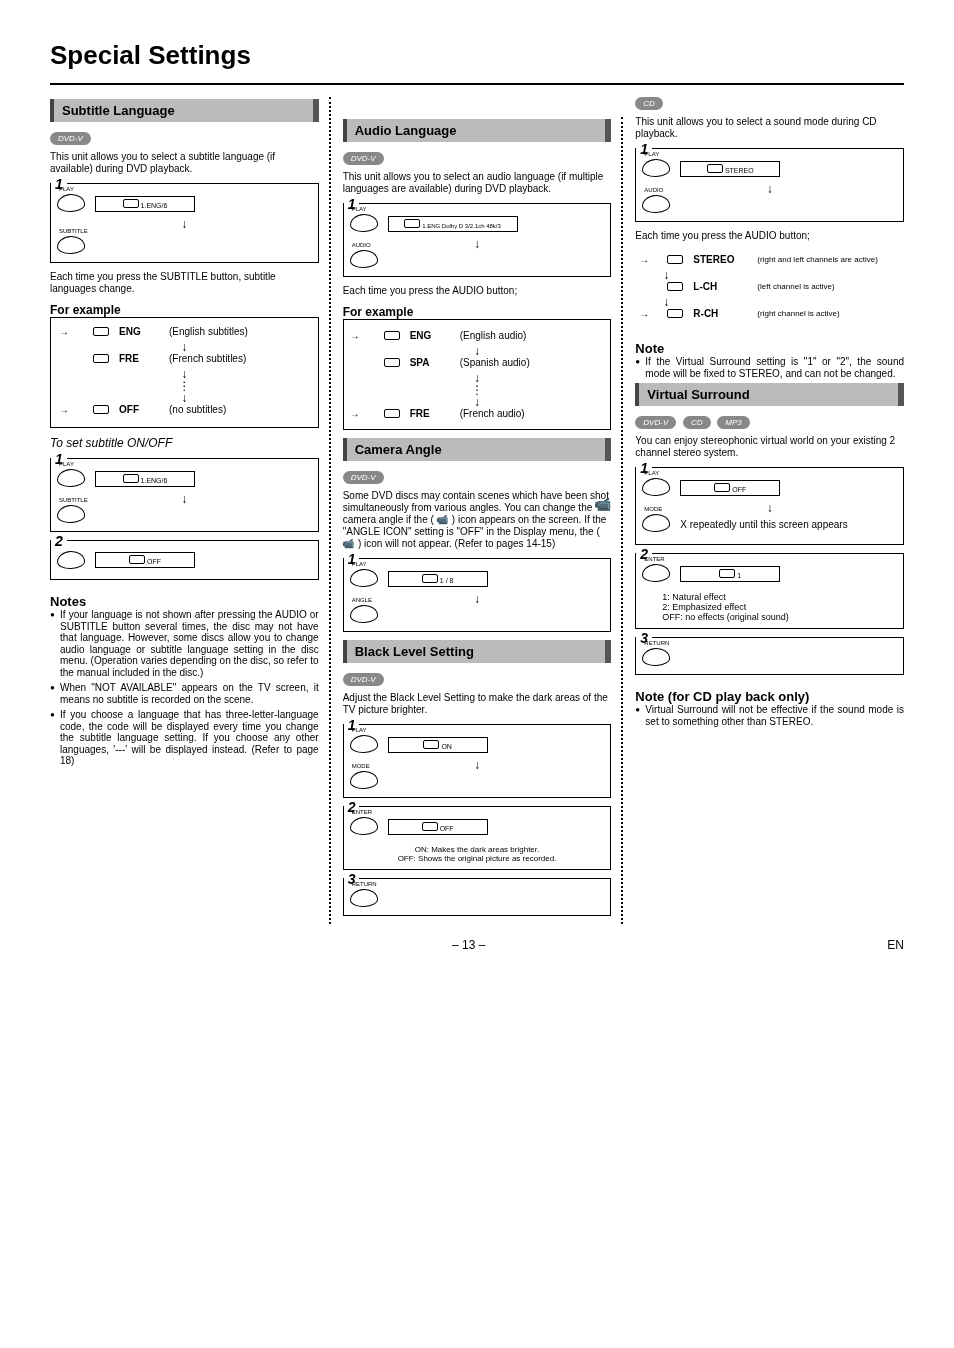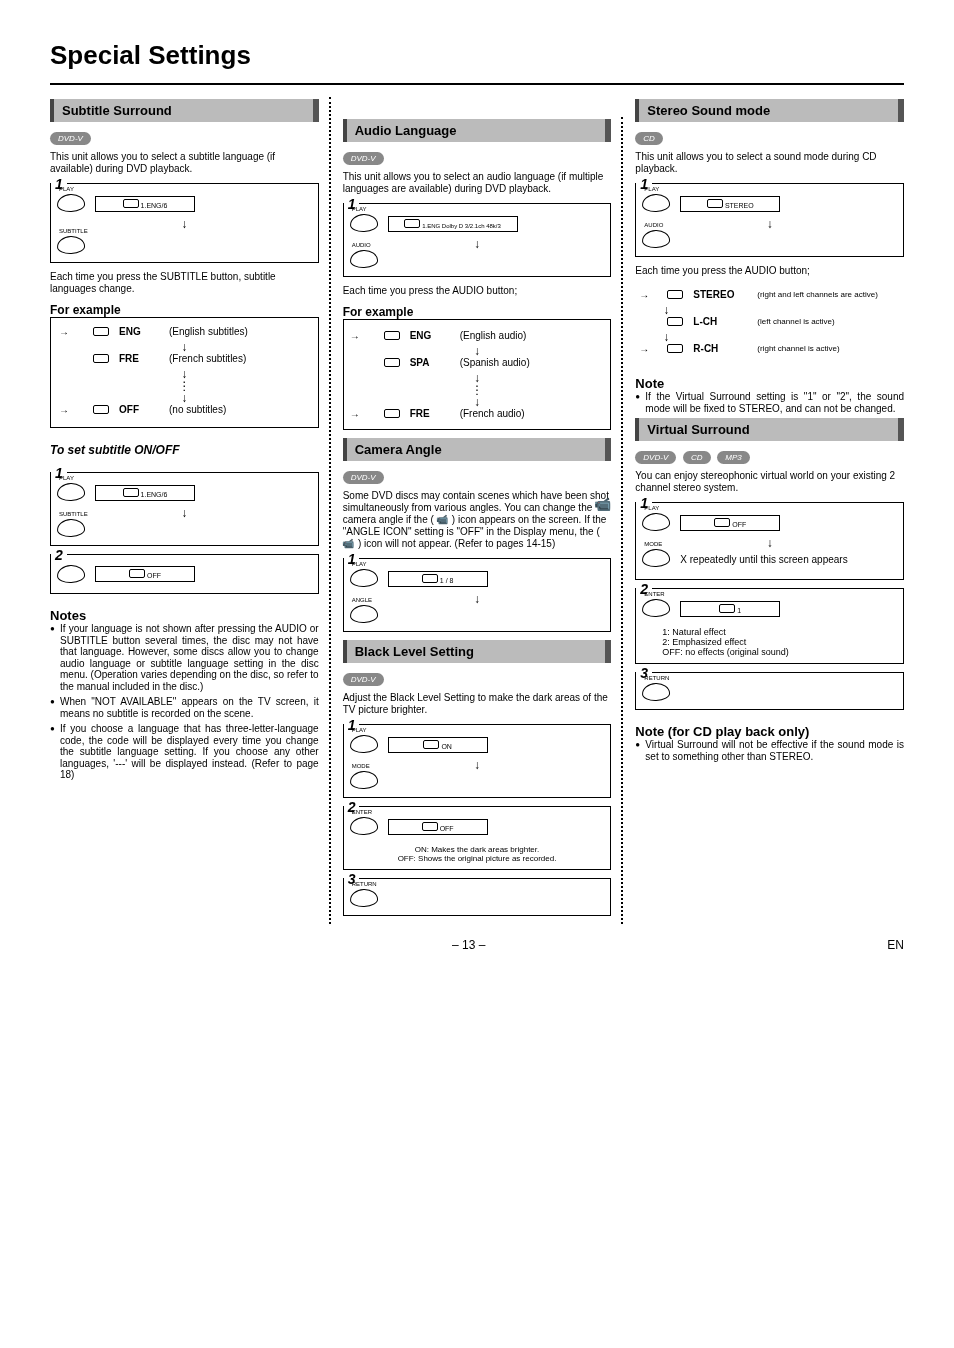--- a/index.html
+++ b/index.html
@@ -15,35 +15,35 @@
   .bold { font-weight: bold; }
   .stepbox { border: 1px solid #000; padding: 10px 6px 6px 6px; margin-bottom: 8px; position: relative; }
   .stepnum { position: absolute; left: 0; top: -8px; background: #fff; font-style: italic; font-weight: bold; font-size: 14px; padding: 0 4px; }
   .screen { display: inline-block; border: 1px solid #000; background: #fff; font-size: 7px; padding: 2px 6px; min-width: 100px; text-align: center; }
   .iconbtn { display: inline-block; width: 28px; height: 18px; border: 1px solid #000; border-radius: 50% 50% 50% 50% / 60% 60% 40% 40%; transform: rotate(-2deg); position: relative; }
   .smlbl { font-size: 6px; position: absolute; }
   .row { display:flex; align-items:center; gap:10px; margin-bottom:4px;}
   .tinyicon{display:inline-block; width:16px; height:9px; border:1px solid #000; border-radius:2px;}
   .arrowdown{font-size:12px;text-align:center;line-height:1;}
   .pgfoot{display:flex;justify-content:space-between;font-size:12px;margin-top:14px;}
-  .subhead{font-weight:bold;font-size:12px;font-style:italic;margin:15px 0;}
+  .subhead{font-weight:normal;font-size:12px;font-style:italic;margin:8px 0;}
   .notes{font-weight:bold;font-size:13px;margin-top:14px;}
   ul.bul{list-style:none;padding-left:0;}
   ul.bul li{position:relative;padding-left:10px;text-align:justify;margin-bottom:4px;line-height:1.15;}
   ul.bul li::before{content:"●";position:absolute;left:0;font-size:8px;top:1px;}
 </style>
 </head>
 <body>
 
 <div class="title">Special Settings</div>
 
 <div class="cols">
 
 <div class="col dotsep">
-  <div class="sechead">Subtitle Surround</div>
+  <div class="sechead">Subtitle Language</div>
   <span class="badge">DVD-V</span>
   <div class="para">This unit allows you to select a subtitle language (if available) during DVD playback.</div>
 
   <div class="stepbox">
     <span class="stepnum">1</span>
     <div class="row">
       <span style="position:relative;">
         <span class="smlbl" style="top:-8px;left:2px;">PLAY</span>
         <span class="iconbtn"></span>
       </span>
@@ -224,21 +224,20 @@
   <div class="stepbox">
     <span class="stepnum">3</span>
     <div style="position:relative;">
       <span class="smlbl" style="top:-8px;left:2px;">RETURN</span>
       <span class="iconbtn"></span>
     </div>
   </div>
 </div>
 
 <div class="col">
-  <div class="sechead">Stereo Sound mode</div>
   <span class="badge">CD</span>
   <div class="para">This unit allows you to select a sound mode during CD playback.</div>
 
   <div class="stepbox">
     <span class="stepnum">1</span>
     <div class="row">
       <span style="position:relative;">
         <span class="smlbl" style="top:-8px;left:2px;">PLAY</span>
         <span class="iconbtn"></span>
       </span>

